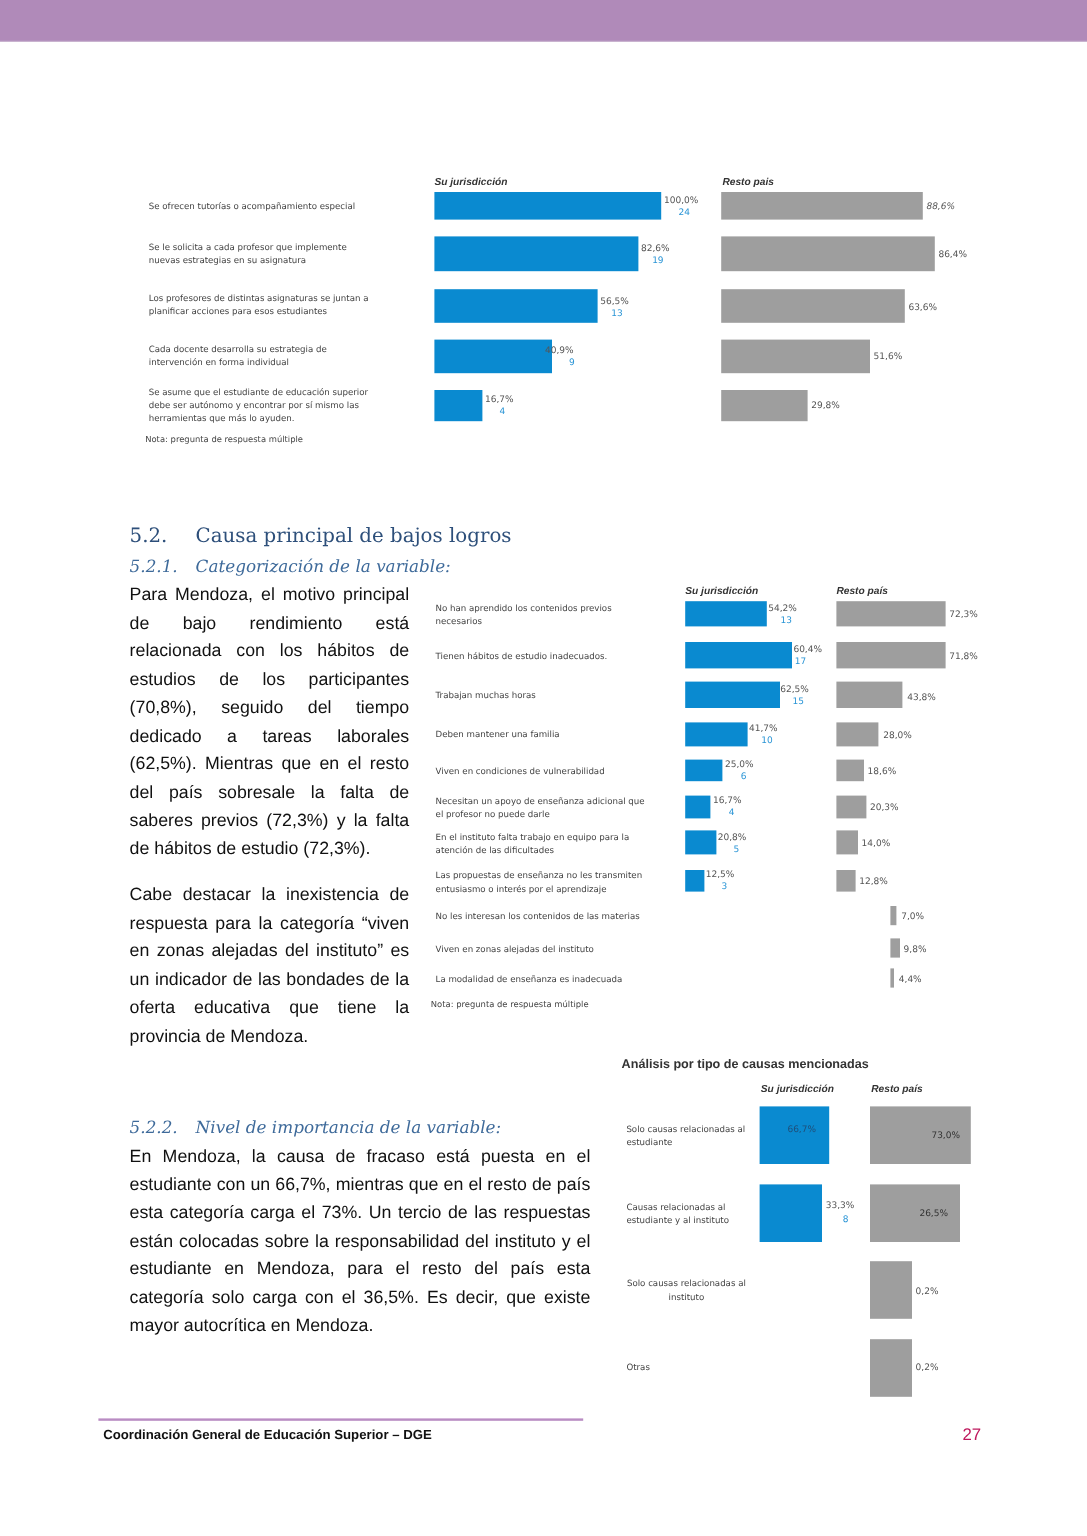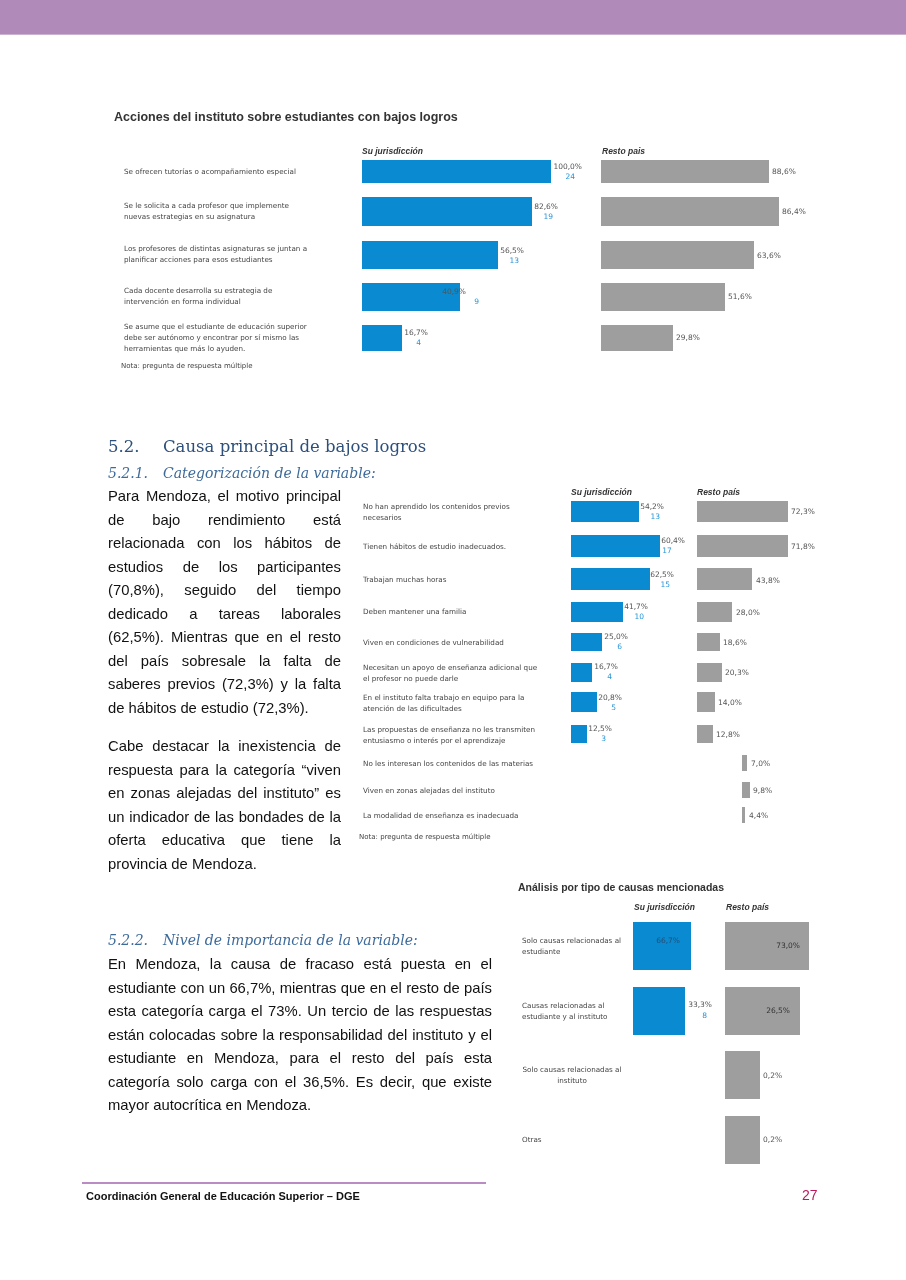--- a/index.html
+++ b/index.html
@@ -31,48 +31,47 @@
   .footer-line { position: absolute; left: 82px; top: 1182px; width: 404px; height: 2px; background: #b98cc3; }
   .footer-text { position: absolute; left: 86px; top: 1190px; font-family: "Liberation Sans", sans-serif; font-weight: bold; font-size: 11px; color: #111; }
   .page-num { position: absolute; left: 802px; top: 1187px; font-family: "Liberation Sans", sans-serif; font-size: 14px; color: #be185d; }
 </style>
 </head>
 <body>
 
 <div class="top-band"></div>
 
 <div class="chart" style="left:0;top:0;width:906px;height:380px;">
-  <div class="chart-title" style="left:114px;top:110px;font-size:12.5px;">Acciones del instituto sobre estudiantes con bajos logros</div>
   <div class="col-head" style="left:362px;top:146px;">Su jurisdicción</div>
   <div class="col-head" style="left:602px;top:146px;">Resto pais</div>
 
   <div class="row-label" style="left:124px;top:166px;width:220px;">Se ofrecen tutorías o acompañamiento especial</div>
   <div class="bar blue" style="left:362px;top:160px;width:189px;height:23px;"></div>
   <div class="val" style="left:548px;top:162px;width:34px;">100,0%</div>
   <div class="cnt" style="left:548px;top:172px;width:27px;">24</div>
   <div class="bar gray" style="left:601px;top:160px;width:168px;height:23px;"></div>
-  <div class="gval" style="left:772px;top:167px;">88,6%</div>
+  <div class="gval" style="left:772px;top:167px;font-style:italic;">88,6%</div>
 
   <div class="row-label" style="left:124px;top:200px;width:190px;">Se le solicita a cada profesor que implemente nuevas estrategias en su asignatura</div>
   <div class="bar blue" style="left:362px;top:197px;width:170px;height:29px;"></div>
   <div class="val" style="left:524px;top:202px;width:34px;">82,6%</div>
   <div class="cnt" style="left:524px;top:212px;width:29px;">19</div>
   <div class="bar gray" style="left:601px;top:197px;width:178px;height:29px;"></div>
   <div class="gval" style="left:782px;top:207px;">86,4%</div>
 
   <div class="row-label" style="left:124px;top:243px;width:200px;">Los profesores de distintas asignaturas se juntan a planificar acciones para esos estudiantes</div>
   <div class="bar blue" style="left:362px;top:241px;width:136px;height:28px;"></div>
   <div class="val" style="left:490px;top:246px;width:34px;">56,5%</div>
   <div class="cnt" style="left:490px;top:256px;width:29px;">13</div>
   <div class="bar gray" style="left:601px;top:241px;width:153px;height:28px;"></div>
   <div class="gval" style="left:757px;top:251px;">63,6%</div>
 
   <div class="row-label" style="left:124px;top:285px;width:170px;">Cada docente desarrolla su estrategia de intervención en forma individual</div>
   <div class="bar blue" style="left:362px;top:283px;width:98px;height:28px;"></div>
-  <div class="val" style="left:432px;top:287px;width:34px;">40,9%</div>
+  <div class="val" style="left:444px;top:287px;width:34px;">40,9%</div>
   <div class="cnt" style="left:452px;top:297px;width:27px;">9</div>
   <div class="bar gray" style="left:601px;top:283px;width:124px;height:28px;"></div>
   <div class="gval" style="left:728px;top:292px;">51,6%</div>
 
   <div class="row-label" style="left:124px;top:321px;width:200px;">Se asume que el estudiante de educación superior debe ser autónomo y encontrar por sí mismo las herramientas que más lo ayuden.</div>
   <div class="bar blue" style="left:362px;top:325px;width:40px;height:26px;"></div>
   <div class="val" style="left:394px;top:328px;width:34px;">16,7%</div>
   <div class="cnt" style="left:394px;top:338px;width:27px;">4</div>
   <div class="bar gray" style="left:601px;top:325px;width:72px;height:26px;"></div>
   <div class="gval" style="left:676px;top:333px;">29,8%</div>

